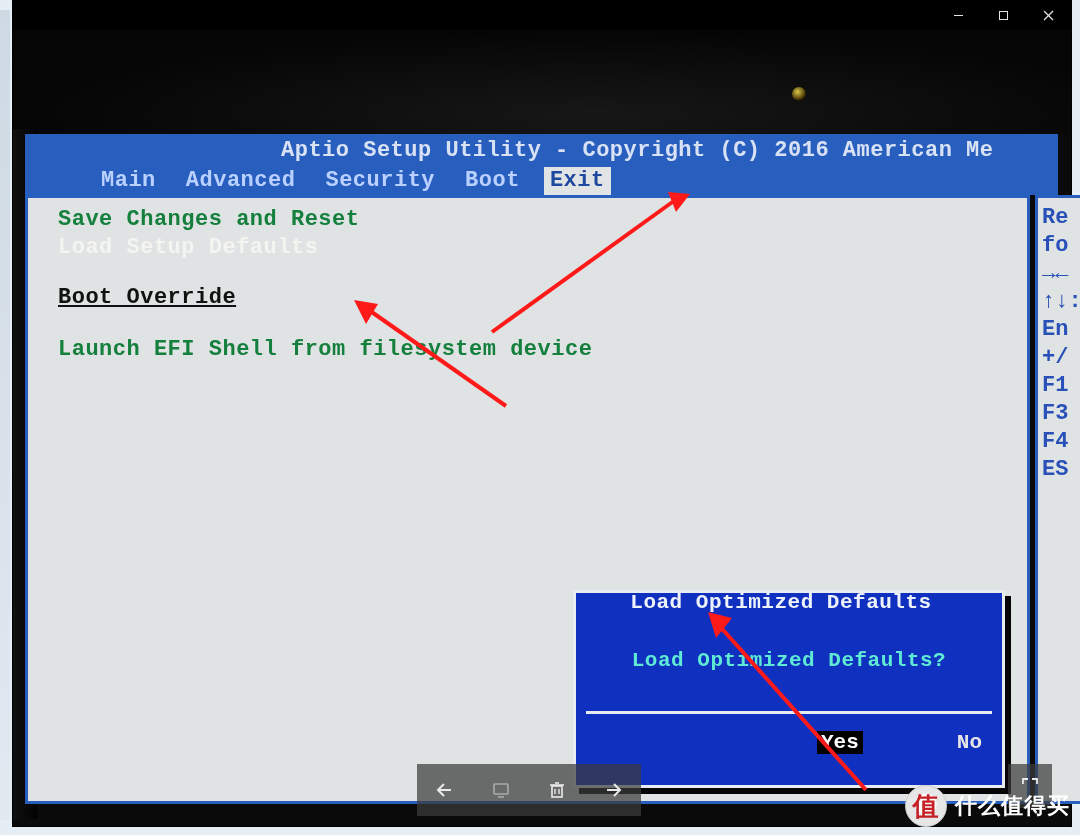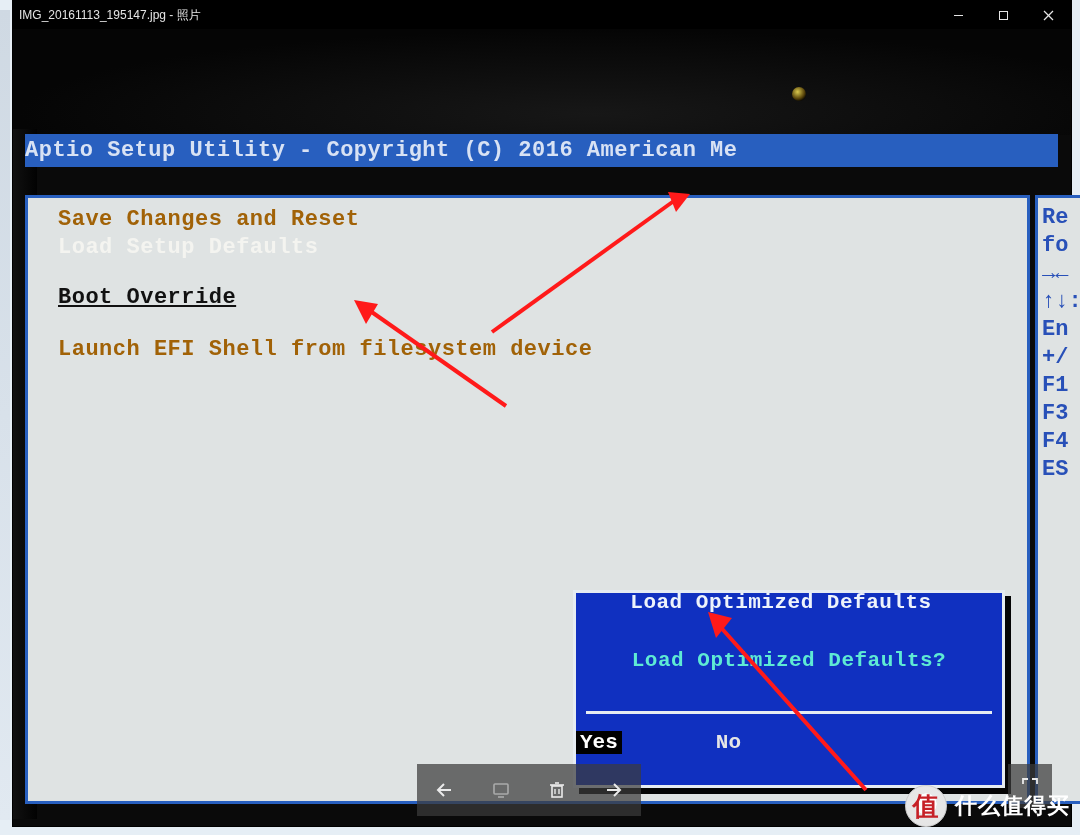--- a/index.html
+++ b/index.html
@@ -19,43 +19,43 @@
 
   
   .photoarea{position:absolute;left:0;top:28px;right:0;bottom:0;background:#0a0a0a;}
   
   .bezel-top{position:absolute;left:0;right:0;top:0;height:106px;background:radial-gradient(ellipse at 55% 80%,#171717 0%,#050505 70%);}
   .bezel-left{position:absolute;left:0;top:100px;width:24px;height:690px;background:linear-gradient(90deg,#111,#020202);}
   .camdot{position:absolute;left:779px;top:58px;width:14px;height:14px;border-radius:50%;background:radial-gradient(circle at 40% 35%,#d9c84d 0%,#57430a 55%,#000 80%);} 
 
   
   .bios{position:absolute;left:25px;top:134px;width:1033px;height:670px;background:transparent;font-family:"Courier New",monospace;font-weight:bold;}
-  .bios-header{position:absolute;left:0;top:0;right:0;height:33px;background:#285fbf;color:#d8e2f4;font-size:22px;line-height:33px;white-space:nowrap;letter-spacing:0.5px;}
+  .bios-header{position:absolute;left:0;top:0;right:0;height:33px;background:#285fbf;color:#d8e2f4;font-size:22px;line-height:33px;white-space:nowrap;padding-left:256px;letter-spacing:0.5px;}
   .bios-tabs{position:absolute;left:0;top:33px;right:0;height:28px;background:#285fbf;display:flex;align-items:center;}
   .bios-tab{color:#bad1ff;font-size:22px;height:28px;line-height:28px;padding:0 6px;margin-right:18px;letter-spacing:0.5px;}
   .bios-tab:first-child{margin-left:70px;}
   .bios-tab.active{background:#e0e4e4;color:#1f49a1;}
 
   .bios-body{position:absolute;left:0;top:61px;width:1005px;height:609px;background:#dfe3e3;border:3px solid #285fbf;box-sizing:border-box;}
   .bios-right{position:absolute;left:1010px;top:61px;width:60px;height:609px;background:#dfe3e3;border:3px solid #285fbf;border-left:3px solid #285fbf;box-sizing:border-box;overflow:hidden;padding:6px 4px;color:#2850b8;font-size:22px;line-height:28px;}
   .bios-right .hint{white-space:nowrap;}
 
   .menu-list{position:absolute;left:30px;top:8px;}
-  .menu-list div{font-size:22px;line-height:28px;letter-spacing:0.5px;color:#a16207;white-space:nowrap;}
+  .menu-list div{font-size:22px;line-height:28px;letter-spacing:0.5px;color:#15803d;white-space:nowrap;}
   .menu-list .selected{color:#f4f4f0;}
   .menu-list .section{color:#111;margin-top:22px;text-decoration:underline;}
   .menu-list .efi{margin-top:24px;}
 
   
   .dlg{position:absolute;left:545px;top:392px;width:426px;height:192px;background:#1030c0;border:3px solid #e6ecf2;box-shadow:6px 6px 0 #050505;}
   .dlg-title{position:absolute;left:24px;top:-1px;right:24px;height:6px;}
   .dlg-title span{position:absolute;left:0;right:16px;text-align:center;top:-1px;color:#eef3fb;font-size:21px;letter-spacing:0.5px;white-space:nowrap;}
   .dlg-msg{position:absolute;left:0;right:0;top:56px;text-align:center;color:#5eead4;font-size:21px;letter-spacing:0.5px;}
   .dlg-sep{position:absolute;left:10px;right:10px;top:118px;height:3px;background:#e6ecf2;}
-  .dlg-row{position:absolute;left:0;right:16px;top:138px;display:flex;justify-content:flex-start;gap:90px;}
+  .dlg-row{position:absolute;left:0;right:16px;top:138px;display:flex;justify-content:flex-end;gap:90px;}
   .dlg-btn{font-size:21px;color:#e5e5e5;padding:0 4px;}
   .dlg-btn.sel{background:#000;color:#fff;}
 
   
   .viewbar{position:absolute;left:417px;top:764px;width:224px;height:52px;background:rgba(60,60,60,.72);display:flex;}
   .viewbar > div{flex:1;display:flex;align-items:center;justify-content:center;color:#eaeaea;}
   .viewbar svg{display:block;}
 
   
   .watermark{position:absolute;right:10px;bottom:6px;height:46px;display:flex;align-items:center;color:#fff;font-weight:bold;font-size:22px;font-family:"Microsoft YaHei",Arial,sans-serif;letter-spacing:1px;}
@@ -70,21 +70,20 @@
 </style>
 </head>
 <body>
 
 <div class="stage">
 
   <div class="bgnoise"></div>
 
   <div class="win">
     <div class="win-titlebar">
-      <div class="win-title">IMG_20161113_195147.jpg - 照片</div>
       <div class="win-ctrl">
         <div>
           <svg width="11" height="11">
               <line x1="1" y1="5.5" x2="10" y2="5.5" stroke="#e4e4e4" stroke-width="1"></line>
             </svg>
         </div>
         <div>
           <svg width="11" height="11">
               <rect x="1.5" y="1.5" width="8" height="8" fill="none" stroke="#e4e4e4" stroke-width="1"></rect>
             </svg>
@@ -102,20 +101,27 @@
       <div class="bezel-top"></div>
       <div class="bezel-left"></div>
       <div class="camdot"></div>
     </div>
 
   </div>
 
   <div class="bios">
     <div class="bios-header">Aptio Setup Utility - Copyright (C) 2016 American Me</div>
 
+    <div class="bios-tabs">
+      <div class="bios-tab">Main</div>
+      <div class="bios-tab">Advanced</div>
+      <div class="bios-tab">Security</div>
+      <div class="bios-tab">Boot</div>
+      <div class="bios-tab active">Exit</div>
+    </div>
 
     <div class="bios-body">
       <div class="menu-list">
         <div>Save Changes and Reset</div>
         <div class="selected">Load Setup Defaults</div>
         <div class="section">Boot Override</div>
         <div class="efi">Launch EFI Shell from filesystem device</div>
       </div>
 
       <div class="dlg">

